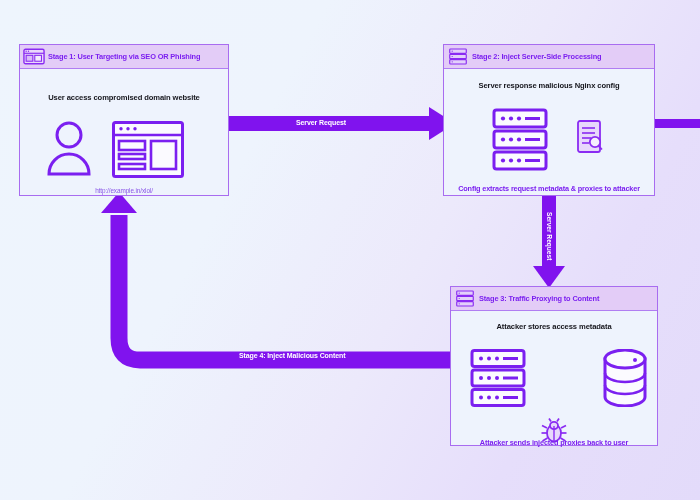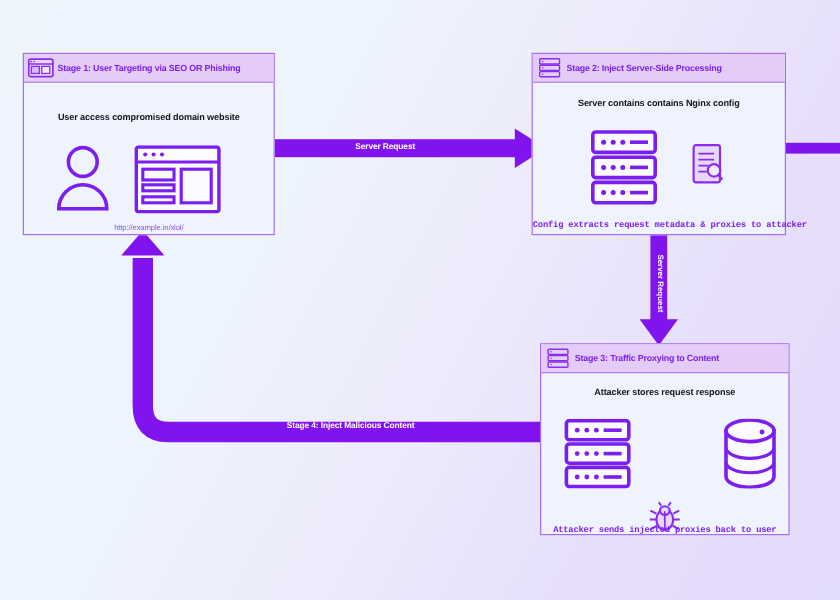--- a/index.html
+++ b/index.html
@@ -67,21 +67,20 @@
   .footer-caption {
     position: absolute;
     left: 0;
     right: 0;
     text-align: center;
     font-size: 7.3px;
     font-weight: bold;
     color: #7b1ff0;
     letter-spacing: -0.15px;
     white-space: nowrap;
-    font-family: Liberation Mono, monospace;
   }
   .url-text {
     position: absolute;
     left: 0;
     right: 0;
     text-align: center;
     font-size: 6.4px;
     color: #8a56e8;
     letter-spacing: -0.1px;
     white-space: nowrap;
@@ -216,21 +215,21 @@
         <rect x="1.3" y="8.2" width="21.4" height="5.6" rx="1" fill="#e3d0fb" stroke="#8a2bf2" stroke-width="1.5"></rect>
         <rect x="1.3" y="15.1" width="21.4" height="5.6" rx="1" fill="#e3d0fb" stroke="#8a2bf2" stroke-width="1.5"></rect>
         <circle cx="4.5" cy="4.1" r="0.8" fill="#8a2bf2"></circle>
         <circle cx="4.5" cy="11" r="0.8" fill="#8a2bf2"></circle>
         <circle cx="4.5" cy="17.9" r="0.8" fill="#8a2bf2"></circle>
       </svg>
       <span class="stage-title">Stage 2: Inject Server-Side Processing</span>
     </div>
 
     <div class="stage-body" style="height:126px;">
-      <div class="body-caption" style="margin-top:12px;">Server contains contains Nginx config</div>
+      <div class="body-caption" style="margin-top:12px;">Server response malicious Nginx config</div>
 
       <svg style="position:absolute; left:48px; top:27px; width:56px; height:63px;" viewBox="0 0 56 63">
         <rect x="2" y="2" width="52" height="17" rx="2.5" fill="#fbfaff" stroke="#7b1ff0" stroke-width="3"></rect>
         <rect x="2" y="23" width="52" height="17" rx="2.5" fill="#fbfaff" stroke="#7b1ff0" stroke-width="3"></rect>
         <rect x="2" y="44" width="52" height="17" rx="2.5" fill="#fbfaff" stroke="#7b1ff0" stroke-width="3"></rect>
         <circle cx="11" cy="10.5" r="2.1" fill="#7b1ff0"></circle>
         <circle cx="19" cy="10.5" r="2.1" fill="#7b1ff0"></circle>
         <circle cx="27" cy="10.5" r="2.1" fill="#7b1ff0"></circle>
         <rect x="33" y="9" width="15" height="3" fill="#7b1ff0"></rect>
         <circle cx="11" cy="31.5" r="2.1" fill="#7b1ff0"></circle>
@@ -264,21 +263,21 @@
         <rect x="1.3" y="8.2" width="21.4" height="5.6" rx="1" fill="#e3d0fb" stroke="#8a2bf2" stroke-width="1.5"></rect>
         <rect x="1.3" y="15.1" width="21.4" height="5.6" rx="1" fill="#e3d0fb" stroke="#8a2bf2" stroke-width="1.5"></rect>
         <circle cx="4.5" cy="4.1" r="0.8" fill="#8a2bf2"></circle>
         <circle cx="4.5" cy="11" r="0.8" fill="#8a2bf2"></circle>
         <circle cx="4.5" cy="17.9" r="0.8" fill="#8a2bf2"></circle>
       </svg>
       <span class="stage-title">Stage 3: Traffic Proxying to Content</span>
     </div>
 
     <div class="stage-body" style="height:134px;">
-      <div class="body-caption" style="margin-top:11px;">Attacker stores request response</div>
+      <div class="body-caption" style="margin-top:11px;">Attacker stores access metadata</div>
 
       <svg style="position:absolute; left:19px; top:27px; width:56px; height:58px;" viewBox="0 0 56 58">
         <rect x="2" y="1.5" width="52" height="16" rx="2.5" fill="#fbfaff" stroke="#7b1ff0" stroke-width="3"></rect>
         <rect x="2" y="21" width="52" height="16" rx="2.5" fill="#fbfaff" stroke="#7b1ff0" stroke-width="3"></rect>
         <rect x="2" y="40.5" width="52" height="16" rx="2.5" fill="#fbfaff" stroke="#7b1ff0" stroke-width="3"></rect>
         <circle cx="11" cy="9.5" r="2" fill="#7b1ff0"></circle>
         <circle cx="19" cy="9.5" r="2" fill="#7b1ff0"></circle>
         <circle cx="27" cy="9.5" r="2" fill="#7b1ff0"></circle>
         <rect x="33" y="8" width="15" height="3" fill="#7b1ff0"></rect>
         <circle cx="11" cy="29" r="2" fill="#7b1ff0"></circle>

